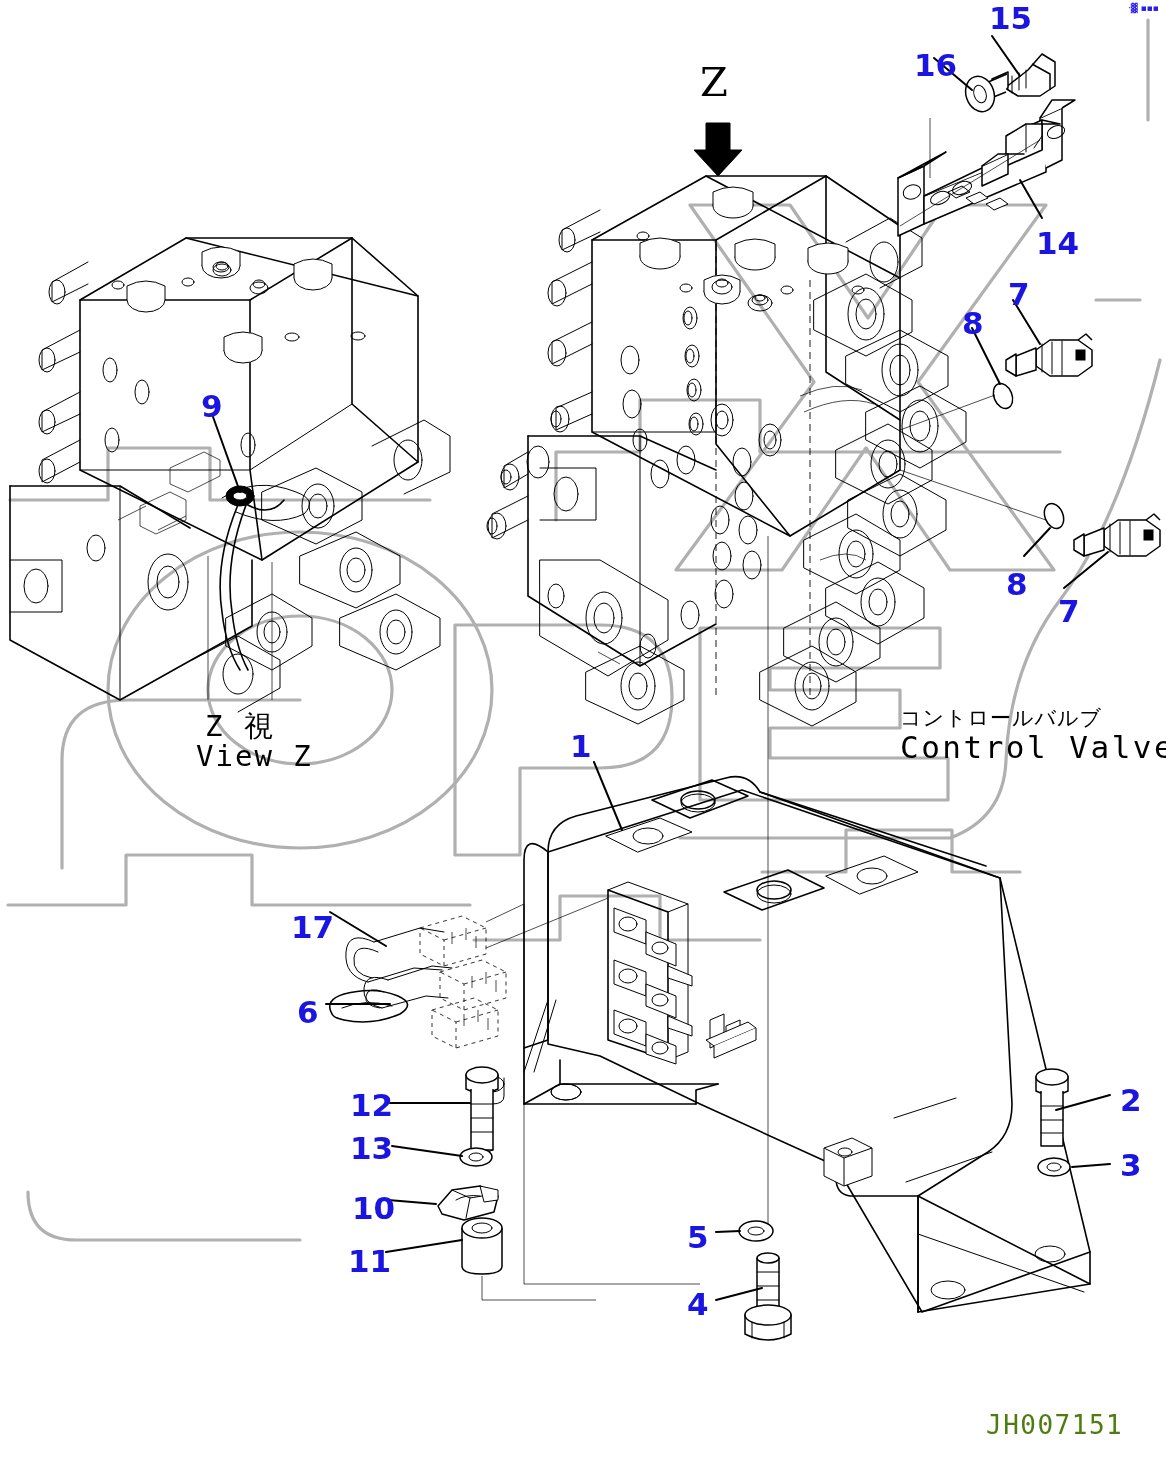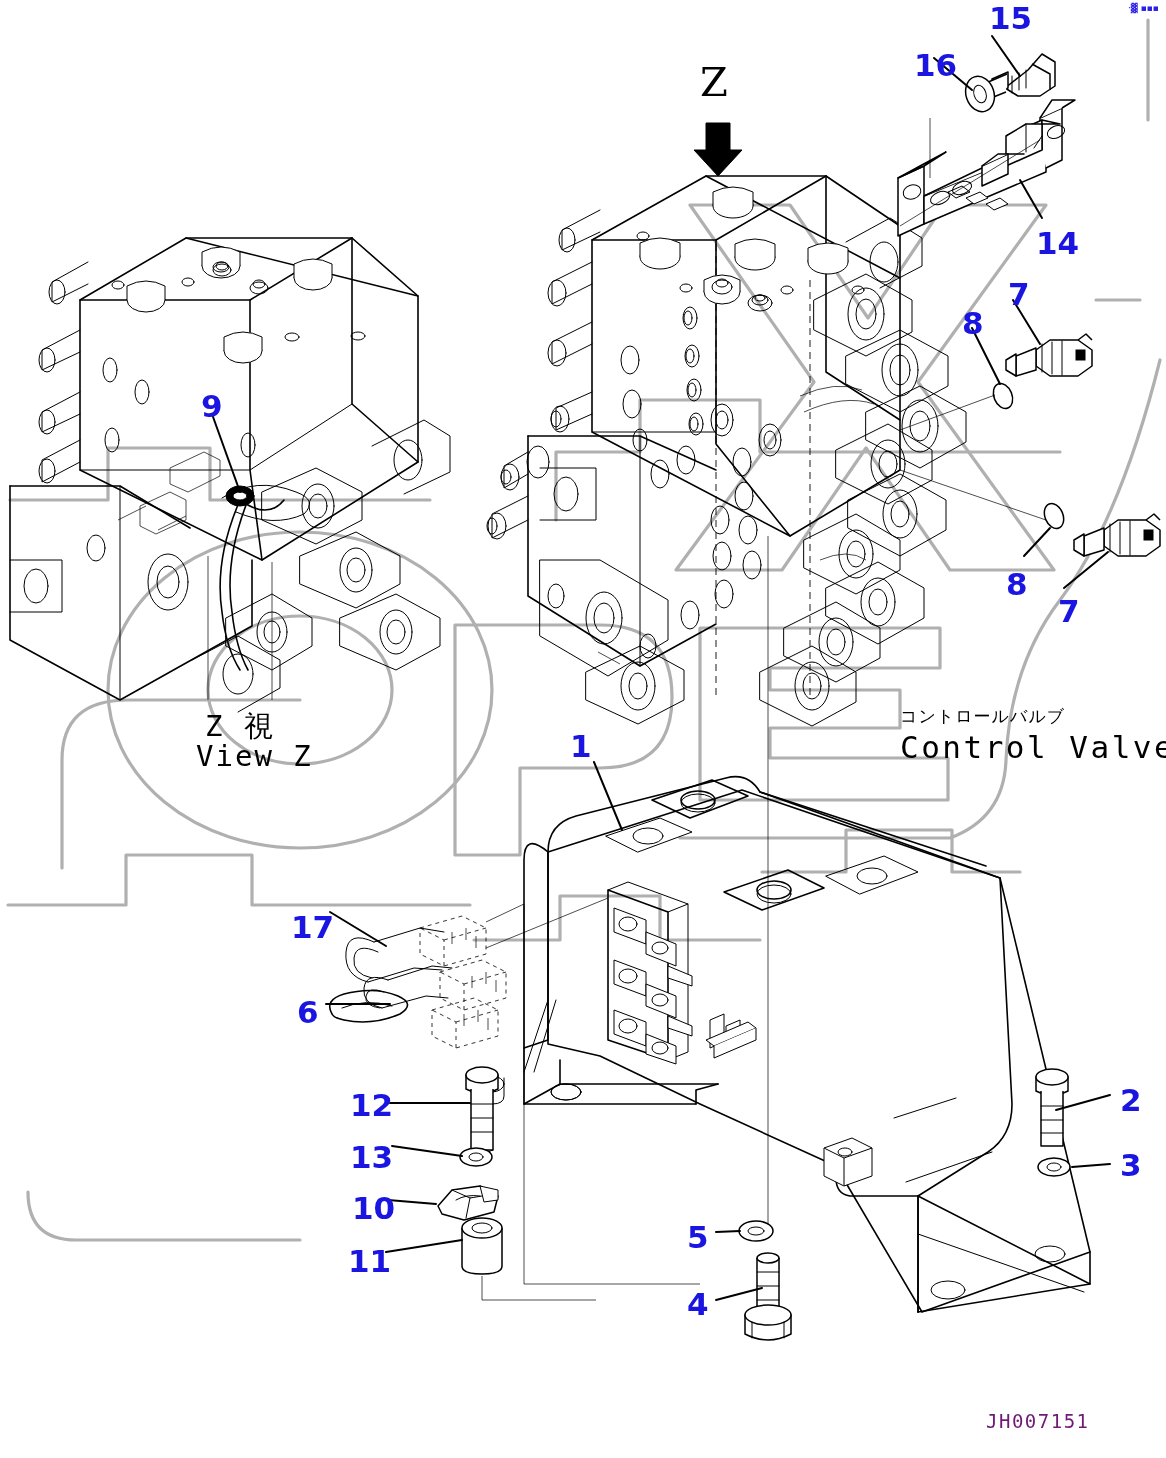--- a/index.html
+++ b/index.html
@@ -24,33 +24,33 @@
     position:absolute;color:#1a15e0;font-family:"DejaVu Sans",sans-serif;
     font-weight:bold;font-size:31px;line-height:1;letter-spacing:0px;
     white-space:nowrap;user-select:none;
   }
   .zmark{
     position:absolute;color:#000;font-family:"DejaVu Serif",serif;
     font-size:40px;line-height:1;white-space:nowrap;
   }
   .jptext{
     position:absolute;color:#000;font-family:"DejaVu Sans",sans-serif;
-    font-size:17px;line-height:1.18;white-space:nowrap;letter-spacing:1px;
+    font-size:21px;line-height:1.18;white-space:nowrap;letter-spacing:1px;
   }
   .entext{
     position:absolute;color:#000;font-family:"DejaVu Sans Mono","DejaVu Sans",monospace;
     font-size:31px;line-height:1.1;white-space:nowrap;letter-spacing:2.5px;
   }
   .viewlbl{
     position:absolute;color:#000;font-family:"DejaVu Sans Mono","DejaVu Sans",monospace;
     font-size:29px;line-height:1.25;white-space:nowrap;letter-spacing:2px;text-align:right;
   }
   .dwgno{
-    position:absolute;color:#701a75;font-family:"DejaVu Sans Mono","DejaVu Sans",monospace;
-    font-size:19px;letter-spacing:1.5px;white-space:nowrap;
+    position:absolute;color:#4d7c0f;font-family:"DejaVu Sans Mono","DejaVu Sans",monospace;
+    font-size:26px;letter-spacing:1.5px;white-space:nowrap;
   }
   .tinymark{position:absolute;color:#2a20e8;font-size:9px;font-family:"DejaVu Sans",sans-serif;}
 </style>
 </head>
 <body>
 
 <div id="sheet">
 
   <svg class="layer" viewBox="0 0 1166 1458">
     <g class="wm">
@@ -617,20 +617,20 @@
     <div class="callout" style="left:687px;top:1222px;">5</div>
     <div class="callout" style="left:297px;top:997px;">6</div>
     <div class="callout" style="left:1008px;top:279px;">7</div>
     <div class="callout" style="left:1058px;top:596px;">7</div>
     <div class="callout" style="left:962px;top:308px;">8</div>
     <div class="callout" style="left:1006px;top:569px;">8</div>
     <div class="callout" style="left:201px;top:391px;">9</div>
     <div class="callout" style="left:352px;top:1193px;">10</div>
     <div class="callout" style="left:348px;top:1246px;">11</div>
     <div class="callout" style="left:350px;top:1090px;">12</div>
-    <div class="callout" style="left:350px;top:1133px;margin-top:9px;">13</div>
+    <div class="callout" style="left:350px;top:1133px;">13</div>
     <div class="callout" style="left:1036px;top:228px;">14</div>
     <div class="callout" style="left:976px;top:3px;margin-left:13px;">15</div>
     <div class="callout" style="left:914px;top:50px;">16</div>
     <div class="callout" style="left:291px;top:900px;margin-top:12px;">17</div>
   </div>
 
 </div>
 
 </body></html>

